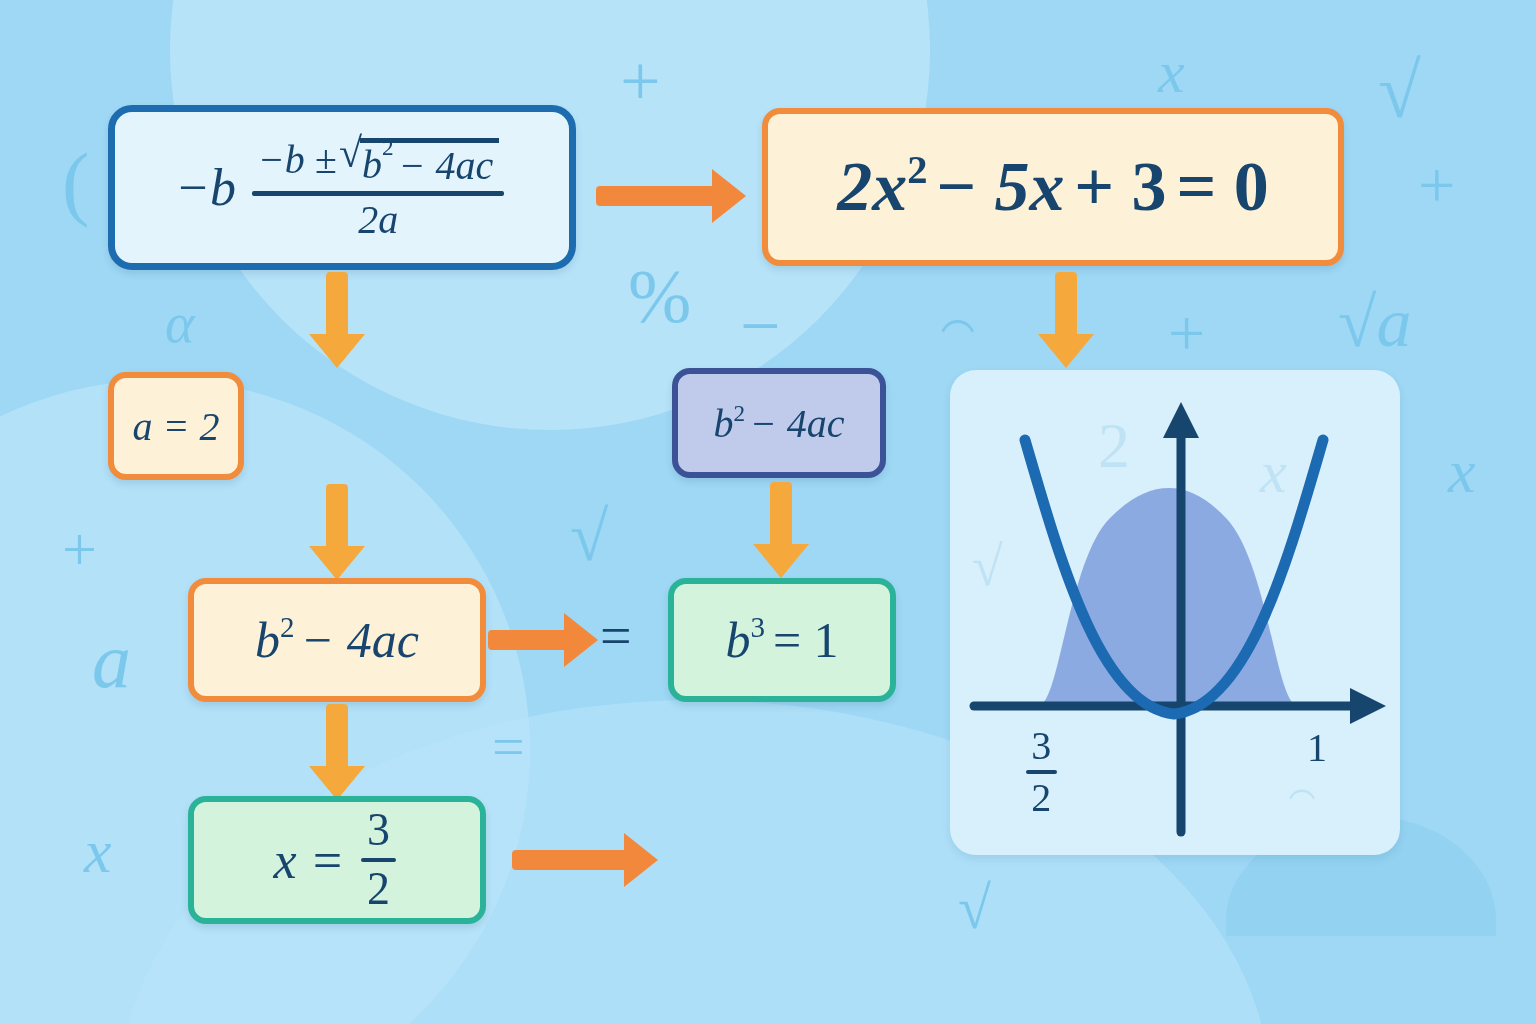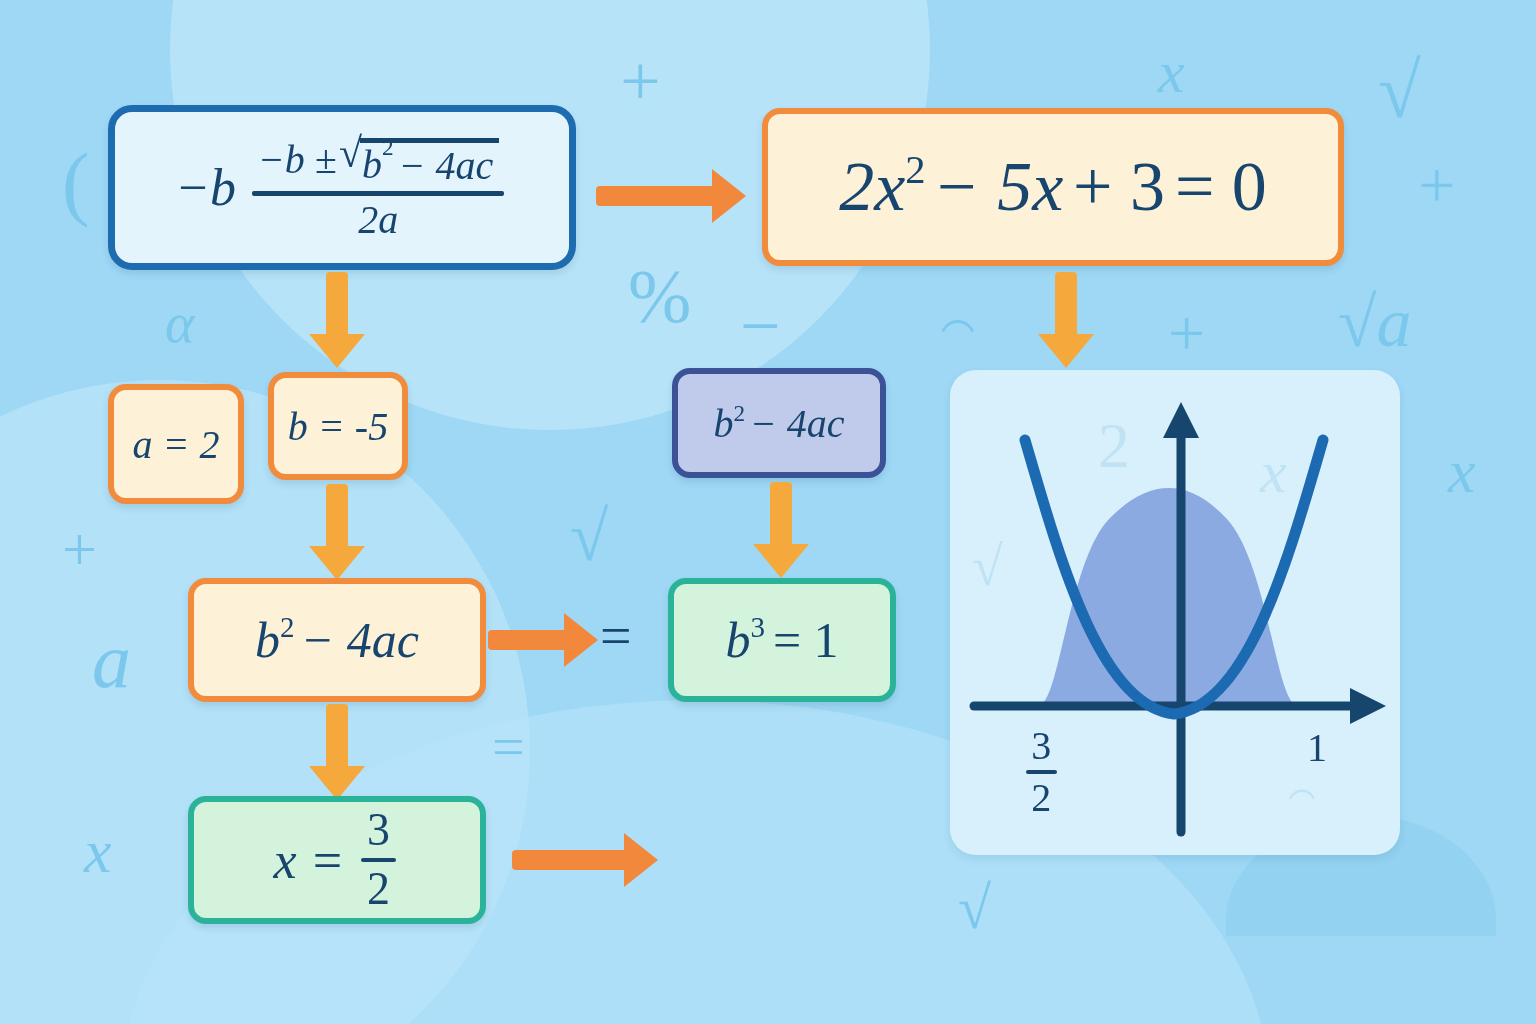--- a/index.html
+++ b/index.html
@@ -249,21 +249,21 @@
             </span>
           </span>
         </span>
         <span class="bar"></span>
         <span class="den it" style="font-size:40px;">2a</span>
       </span>
     </div>
   </div>
 
   <div class="card orange" id="equation-card" style="left:762px; top:108px; width:582px; height:158px;">
-    <div class="mathrow" style="font-size:70px;">
+    <div class="mathrow" style="font-size:70px;font-weight:bold;">
       <span class="it">2x</span>
         <span class="sup">2</span>
       <span class="it" style="margin-left:.10em;">− 5x</span>
       <span style="margin-left:.14em;">+ 3</span>
       <span style="margin-left:.14em;">= 0</span>
     </div>
   </div>
 
   <div class="arrow arrow-right" id="arrow-formula-to-equation" style="left:596px; top:168px; width:150px; height:56px;">
     <div class="shaft" style="width:122px;"></div>
@@ -273,28 +273,23 @@
   <div class="arrow arrow-down" id="arrow-formula-to-coeffs" style="left:308px; top:272px; width:58px; height:96px;">
     <div class="shaft" style="height:66px;"></div>
     <div class="head"></div>
   </div>
 
   <div class="arrow arrow-down" id="arrow-equation-to-graph" style="left:1037px; top:272px; width:58px; height:96px;">
     <div class="shaft" style="height:66px;"></div>
     <div class="head"></div>
   </div>
 
-  <div class="card orange" style="left:108px; top:384px; width:136px; height:120px; font-size:40px;">
+  <div class="card orange" style="left:108px; top:372px; width:136px; height:108px; font-size:40px;">
     <span class="mathrow">
         <span class="it">a = 2</span>
-      </span>
-  </div>
-  <div class="card orange" style="left:268px; top:372px; width:140px; height:108px; font-size:40px;">
-    <span class="mathrow">
-        <span class="it">b = -5</span>
       </span>
   </div>
 
   <div class="card violet" style="left:672px; top:368px; width:214px; height:110px;">
     <div class="mathrow" style="font-size:40px;">
       <span class="it">b</span>
         <span class="sup">2</span>
       <span class="it" style="margin-left:.12em;">− 4ac</span>
     </div>
   </div>

